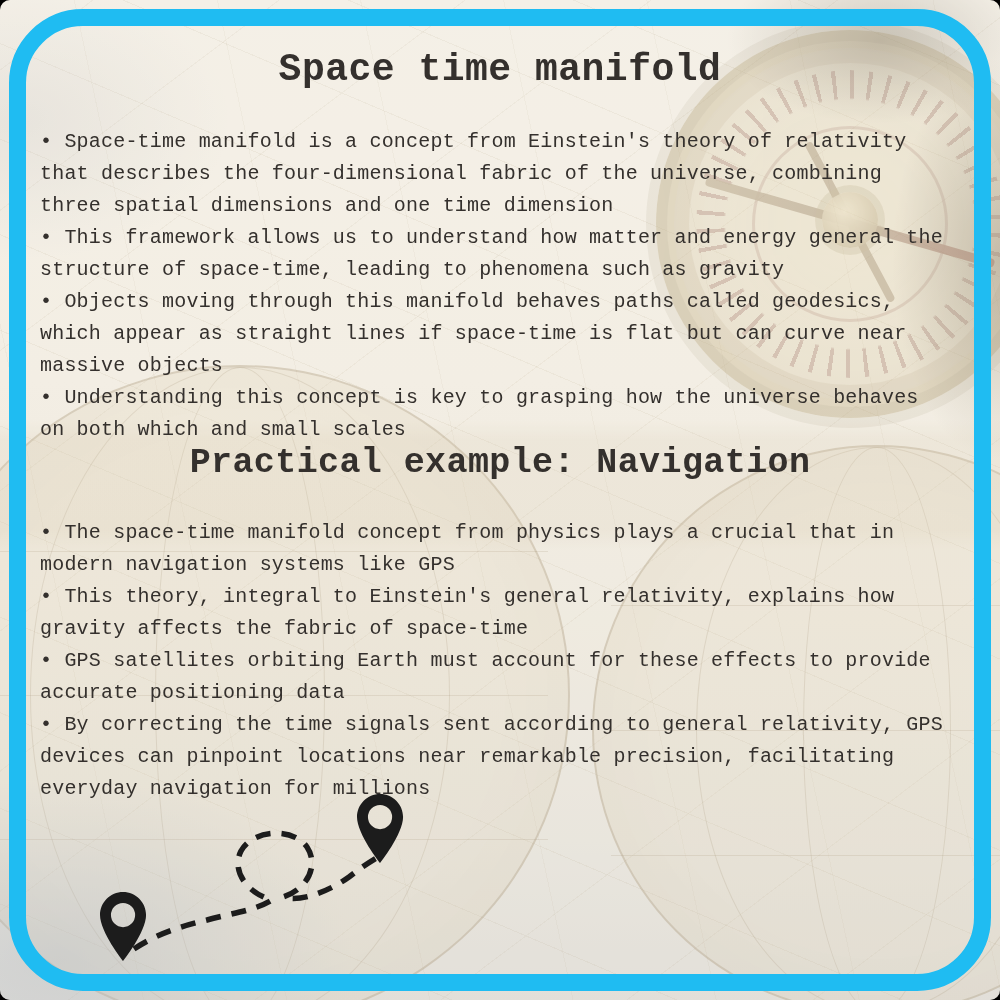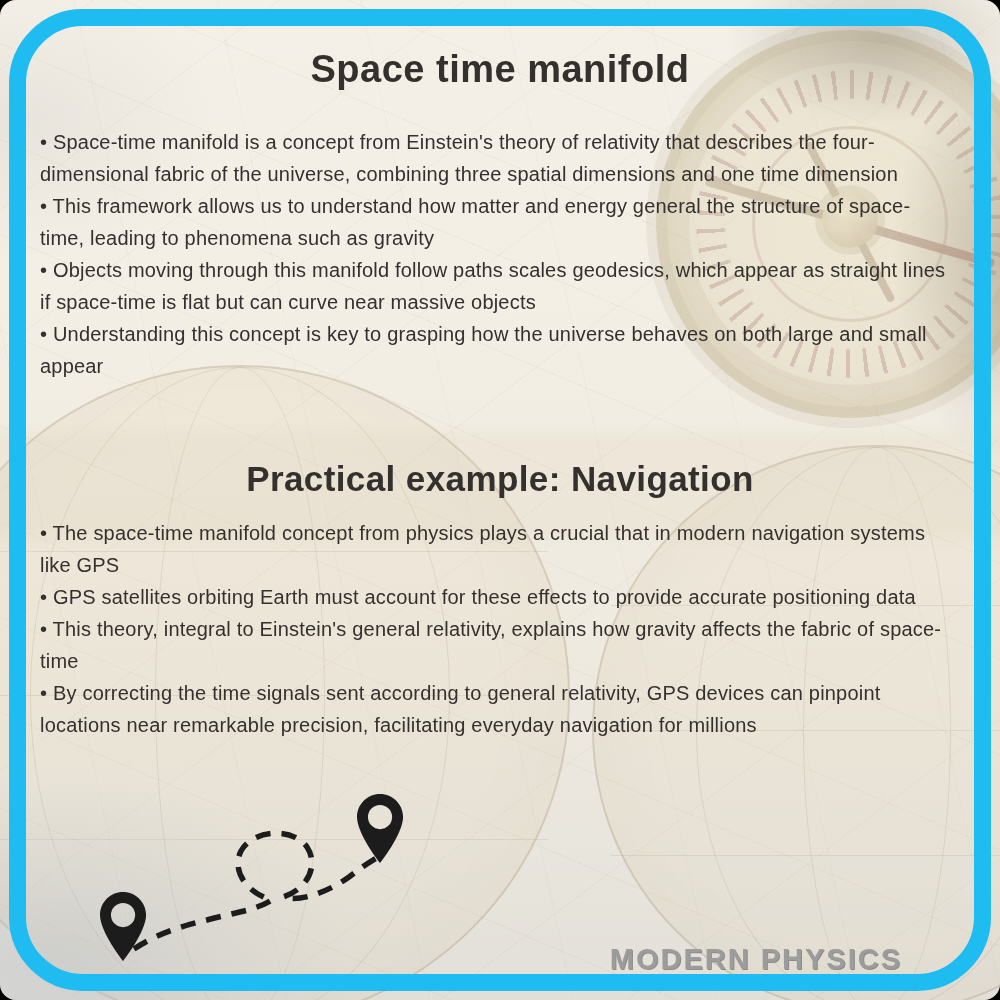--- a/index.html
+++ b/index.html
@@ -12,23 +12,24 @@
   }
   *{box-sizing:border-box;}
   html,body{margin:0;padding:0;width:1000px;height:1000px;overflow:hidden;}
   body{
     background:var(--page-corner,#000);
     font-family:"Liberation Sans","DejaVu Sans",sans-serif;
     color:var(--text,#34302D);
   }
   .card{
     position:absolute;inset:0;
-    border-radius:16px;
+    border-radius:10px;
     overflow:hidden;
     background:linear-gradient(180deg,#f0eadd 0%,#eee7d8 38%,#e9e2d3 62%,#e0dbcf 84%,#d6d2c9 100%);
+    font-family:Liberation Mono, monospace;
   }
   
   .bg{position:absolute;inset:0;}
   .bg .tint{
     position:absolute;inset:0;
     background:
       radial-gradient(ellipse 420px 260px at 6% 96%, rgba(148,158,170,.42), transparent 70%),
       radial-gradient(ellipse 300px 200px at 2% 12%, rgba(160,158,160,.22), transparent 70%),
       radial-gradient(ellipse 150px 280px at 100% 26%, rgba(92,76,46,.40), transparent 72%),
       radial-gradient(ellipse 220px 120px at 88% 4%, rgba(70,58,38,.30), transparent 70%),
@@ -79,21 +80,21 @@
   .content{position:absolute;left:40px;right:40px;top:0;}
   h1.title{
     position:absolute;left:0;right:0;top:48px;margin:0;
     text-align:center;font-size:38px;font-weight:600;letter-spacing:.5px;
     color:var(--text,#34302D);
   }
   .bullets{position:absolute;left:0;right:12px;}
   .bullets p{margin:0;font-size:20px;line-height:32px;font-weight:400;letter-spacing:.2px;color:var(--text,#34302D);}
   .bullets-1{top:126px;}
   h2.subtitle{
-    position:absolute;left:0;right:0;top:443px;margin:16px;
+    position:absolute;left:0;right:0;top:443px;margin:0;
     text-align:center;font-size:35px;font-weight:600;letter-spacing:.4px;
     color:var(--text,#34302D);
   }
   .bullets-2{top:517px;}
   
   .route{position:absolute;inset:0;width:1000px;height:1000px;color:var(--pin,#1C1C1C);pointer-events:none;}
   
   .watermark{
     position:absolute;right:98px;bottom:24px;
     font-size:29px;font-weight:800;letter-spacing:2px;
@@ -134,43 +135,42 @@
     <div class="tint"></div>
     <div class="veil"></div>
   </div>
 
   <div class="content">
     <h1 class="title">Space time manifold</h1>
 
     <div class="bullets bullets-1">
       <p>• Space-time manifold is a concept from Einstein's theory of relativity that describes the four-dimensional fabric of the universe, combining three spatial dimensions and one time dimension</p>
       <p>• This framework allows us to understand how matter and energy general the structure of space-time, leading to phenomena such as gravity</p>
-      <p>• Objects moving through this manifold follow paths scales geodesics, which appear as straight lines if space-time is flat but can curve near massive objects</p>
-      <p>• Understanding this concept is key to grasping how the universe behaves on both large and small appear</p>
+      <p>• Objects moving through this manifold behaves paths called geodesics, which appear as straight lines if space-time is flat but can curve near massive objects</p>
+      <p>• Understanding this concept is key to grasping how the universe behaves on both which and small scales</p>
     </div>
 
     <h2 class="subtitle">Practical example: Navigation</h2>
 
     <div class="bullets bullets-2">
       <p>• The space-time manifold concept from physics plays a crucial that in modern navigation systems like GPS</p>
+      <p>• This theory, integral to Einstein's general relativity, explains how gravity affects the fabric of space-time</p>
       <p>• GPS satellites orbiting Earth must account for these effects to provide accurate positioning data</p>
-      <p>• This theory, integral to Einstein's general relativity, explains how gravity affects the fabric of space-time</p>
       <p>• By correcting the time signals sent according to general relativity, GPS devices can pinpoint locations near remarkable precision, facilitating everyday navigation for millions</p>
     </div>
   </div>
 
   <svg class="route" viewBox="0 0 1000 1000" aria-hidden="true">
     <path d="M 134 949
          C 160 932, 183 926, 207 920
          C 232 913, 254 911, 272 900
          C 247 893, 231 871, 241 851
          C 253 829, 293 827, 307 847
          C 319 865, 308 889, 283 897
          C 301 903, 331 890, 349 877
          C 362 867, 371 861, 380 856" fill="none" stroke="currentColor" stroke-width="5.5" stroke-dasharray="15 11" stroke-linecap="butt" stroke-linejoin="round"></path>
     <path transform="translate(100,892) scale(1.92)" fill="currentColor" fill-rule="evenodd" d="M12 0C5.37 0 0 5.37 0 12c0 8.85 12 24 12 24s12-15.15 12-24C24 5.37 18.63 0 12 0zm0 18.3a6.3 6.3 0 1 1 0-12.6 6.3 6.3 0 0 1 0 12.6z"></path>
     <path transform="translate(357,794) scale(1.92)" fill="currentColor" fill-rule="evenodd" d="M12 0C5.37 0 0 5.37 0 12c0 8.85 12 24 12 24s12-15.15 12-24C24 5.37 18.63 0 12 0zm0 18.3a6.3 6.3 0 1 1 0-12.6 6.3 6.3 0 0 1 0 12.6z"></path>
   </svg>
 
-  <div class="watermark">MODERN PHYSICS</div>
 
   <div class="blue-frame"></div>
 </div>
 
 </body></html>

